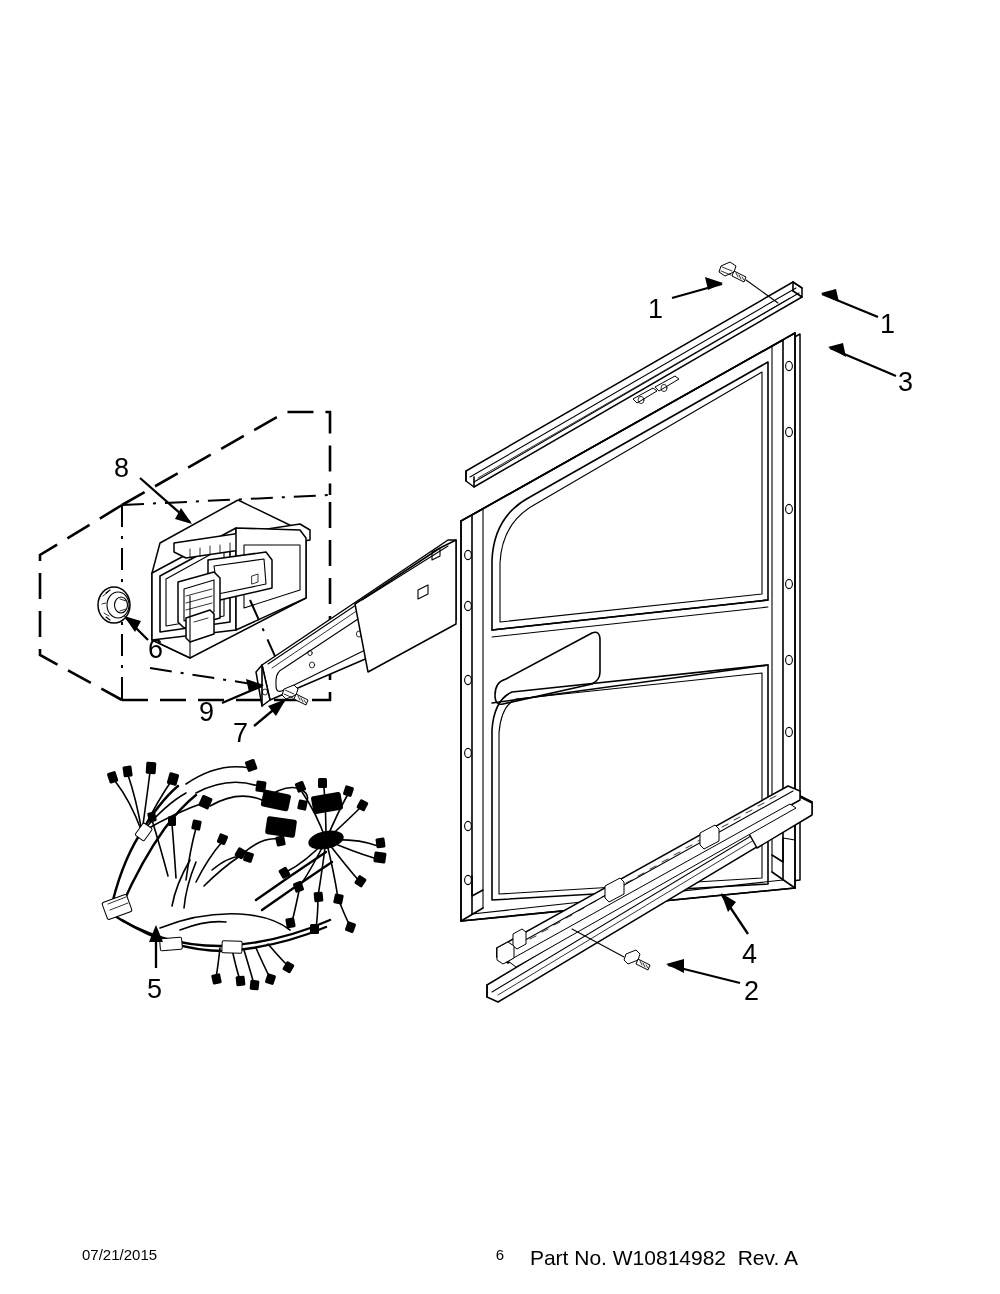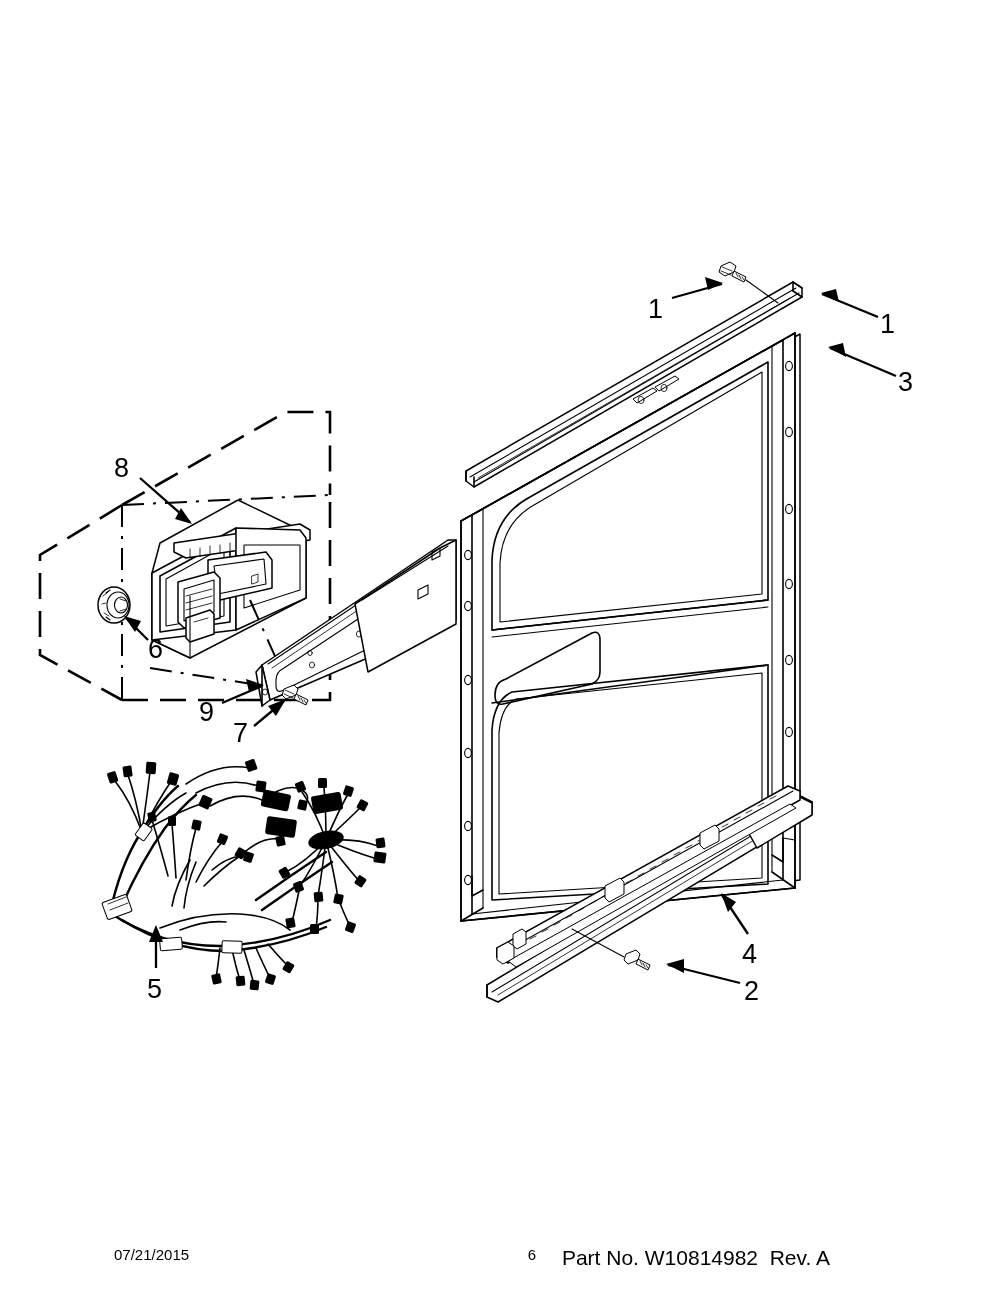--- a/index.html
+++ b/index.html
@@ -31,21 +31,20 @@
     font-weight: bold;
     letter-spacing: 3.2px;
     font-family: "Liberation Sans", sans-serif;
   }
   .footer {
     position: absolute;
     bottom: 0;
     left: 0;
     width: 880px;
     height: 60px;
-    margin-left: 32px;
   }
   .footer-date {
     position: absolute;
     left: 82px;
     top: 12px;
     font-size: 15px;
   }
   .footer-page {
     position: absolute;
     left: 0;

